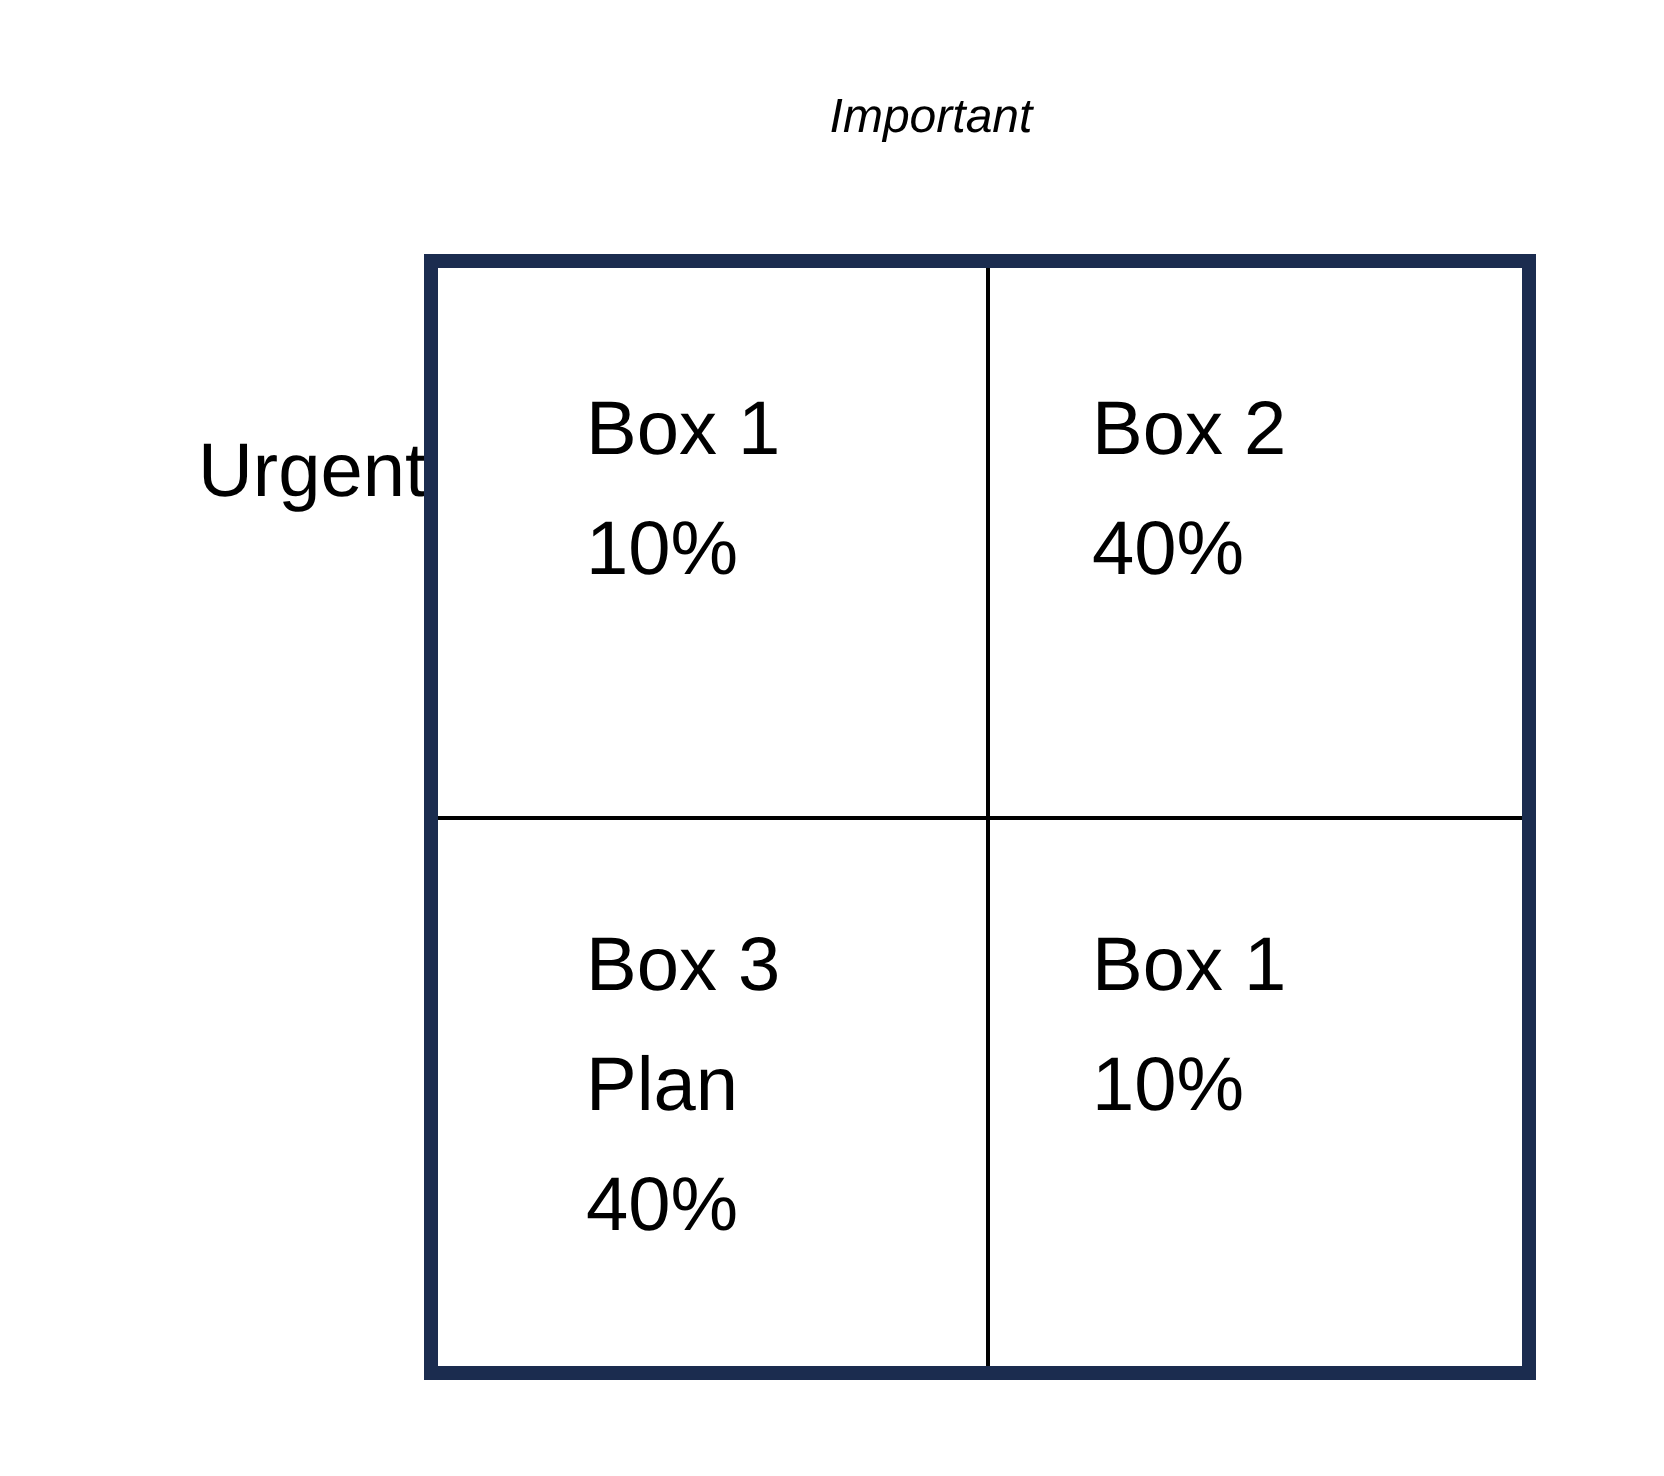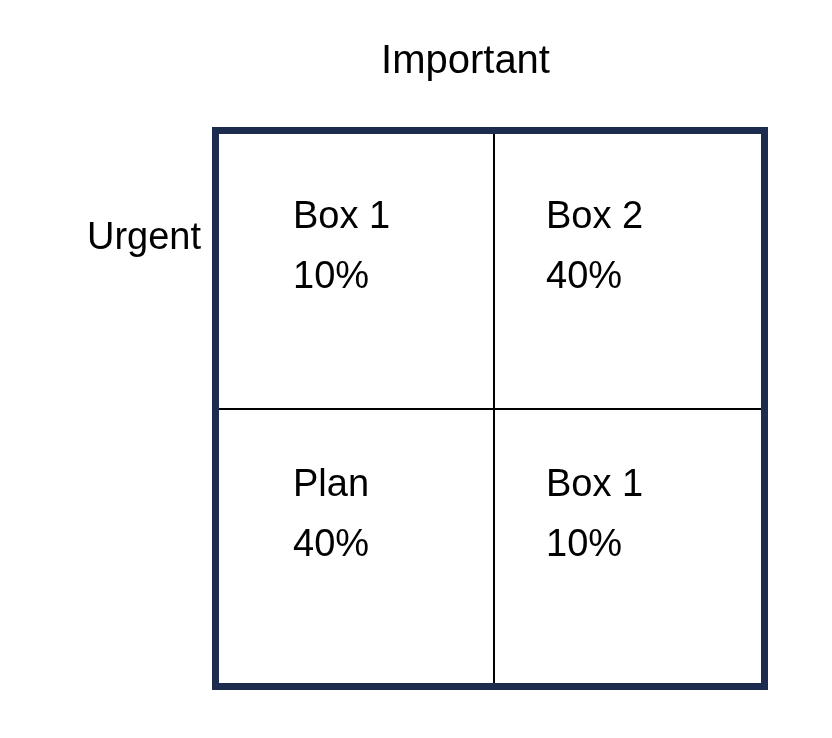--- a/index.html
+++ b/index.html
@@ -16,29 +16,30 @@
     color: #000000;
   }
 
   
   #column-axis-label {
     position: absolute;
     left: 212px;
     top: 36px;
     width: 507px;
     text-align: center;
-    font-size: 40px;
+    font-size: 24px;
     line-height: 46px;
     color: #000000;
     white-space: nowrap;
+    font-style: italic;
   }
 
   #row-axis-label {
     position: absolute;
-    left: 0px;
+    left: 12px;
     top: 213px;
     width: 200px;
     text-align: center;
     font-size: 38px;
     line-height: 46px;
     color: #000000;
     white-space: nowrap;
     padding-left: 44px;
   }
 
@@ -111,20 +112,21 @@
       <div class="quadrant-line">Box 1</div>
       <div class="quadrant-line">10%</div>
     </div>
 
     <div class="quadrant col-right row-top">
       <div class="quadrant-line">Box 2</div>
       <div class="quadrant-line">40%</div>
     </div>
 
     <div class="quadrant col-left row-bottom">
+      <div class="quadrant-line">Box 3</div>
       <div class="quadrant-line">Plan</div>
       <div class="quadrant-line">40%</div>
     </div>
 
     <div class="quadrant col-right row-bottom">
       <div class="quadrant-line">Box 1</div>
       <div class="quadrant-line">10%</div>
     </div>
 
   </div>

